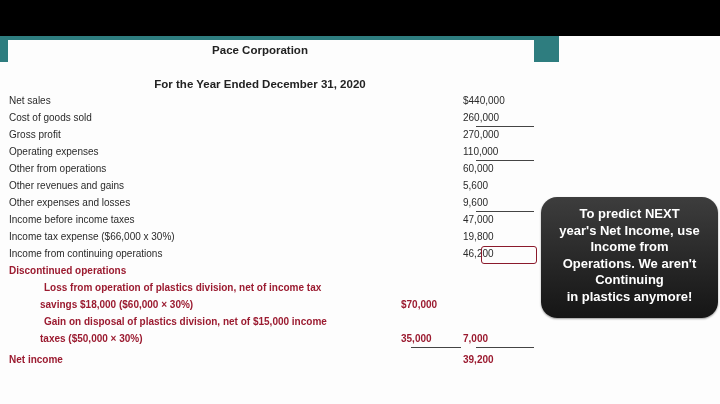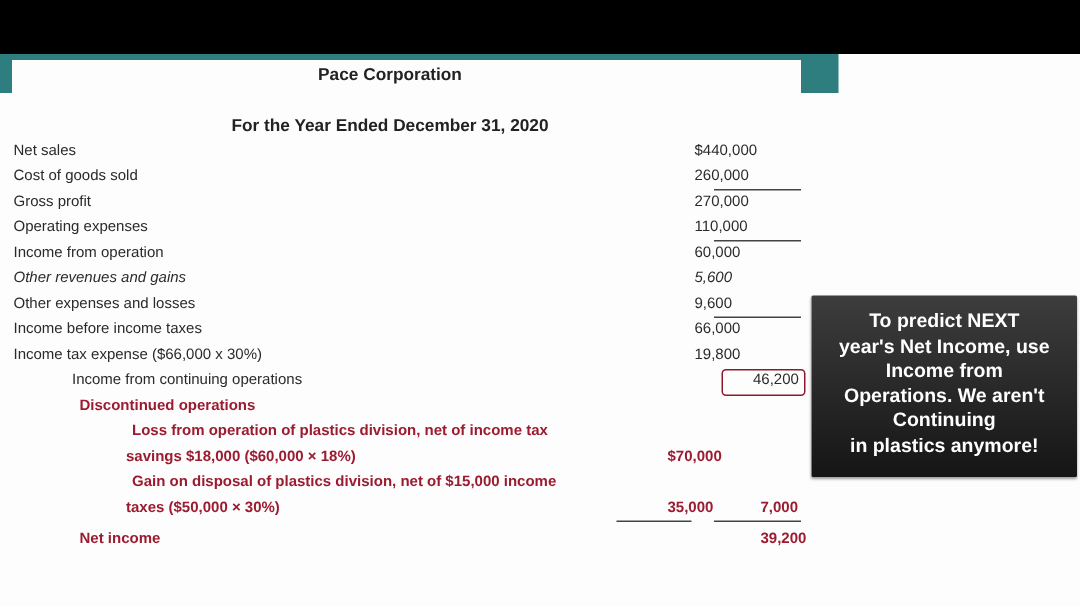--- a/index.html
+++ b/index.html
@@ -58,21 +58,21 @@
       height: 17px;
       font-size: 10px;
       color: #2a2a2a;
     }
     .row .label {
       position: absolute;
       left: 9px;
       top: 0;
       white-space: nowrap;
     }
-    .row.red { color: #9b1b30; font-weight: bold; margin-left: 44px; }
+    .row.red { color: #9b1b30; font-weight: bold; }
     .row.indent1 .label { left: 24px; padding-left: 20px; }
     .row.indent2 .label { left: 40px; }
     .amt {
       position: absolute;
       top: 0;
       white-space: nowrap;
     }
     .col1 { right: 79px; width: 60px; } 
     .col2 { right: 7px; width: 70px; }  
     .ul {
@@ -84,21 +84,21 @@
       position: absolute;
       left: 481px; top: 206px;
       width: 54px; height: 16px;
       border: 1.5px solid #8b1a2c;
       border-radius: 3px;
     }
     .tooltip {
       position: absolute;
       left: 541px; top: 197px;
       width: 177px; height: 121px;
-      border-radius: 1px;
+      border-radius: 16px;
       background: linear-gradient(#3d3d3d, #151515);
       color: #fff;
       font-weight: bold;
       font-size: 13px;
       line-height: 16.5px;
       text-align: center;
       box-sizing: border-box;
       padding: 9px 4px 0 4px;
       box-shadow: 0 1px 2px rgba(0,0,0,0.4);
     }
@@ -129,54 +129,54 @@
   <div class="row" style="top:89px;">
     <span class="label">Gross profit</span>
     <span class="amt col2">270,000</span>
   </div>
   <div class="row" style="top:106px;">
     <span class="label">Operating expenses</span>
     <span class="amt col2">110,000</span>
   </div>
   <div class="ul" style="left:476px; top:120px; width:58px;"></div>
   <div class="row" style="top:123px;">
-    <span class="label">Income from operation</span>
+    <span class="label">Other from operations</span>
     <span class="amt col2">60,000</span>
   </div>
-  <div class="row" style="top:140px;font-style:italic;">
+  <div class="row" style="top:140px;">
     <span class="label">Other revenues and gains</span>
     <span class="amt col2">5,600</span>
   </div>
   <div class="row" style="top:157px;">
     <span class="label">Other expenses and losses</span>
     <span class="amt col2">9,600</span>
   </div>
   <div class="ul" style="left:476px; top:171px; width:58px;"></div>
   <div class="row" style="top:174px;">
     <span class="label">Income before income taxes</span>
-    <span class="amt col2">66,000</span>
+    <span class="amt col2">47,000</span>
   </div>
   <div class="row" style="top:191px;">
     <span class="label">Income tax expense ($66,000 x 30%)</span>
     <span class="amt col2">19,800</span>
   </div>
-  <div class="row" style="top:208px;margin-left:39px;">
+  <div class="row" style="top:208px;">
     <span class="label">Income from continuing operations</span>
     <span class="amt col2">46,200</span>
   </div>
   <div class="red-box"></div>
 
   <div class="row red" style="top:225px;">
     <span class="label">Discontinued operations</span>
   </div>
   <div class="row red indent1" style="top:242px;">
     <span class="label">Loss from operation of plastics division, net of income tax</span>
   </div>
   <div class="row red indent2" style="top:259px;">
-    <span class="label">savings $18,000 ($60,000 × 18%)</span>
+    <span class="label">savings $18,000 ($60,000 × 30%)</span>
     <span class="amt col1">$70,000</span>
   </div>
   <div class="row red indent1" style="top:276px;">
     <span class="label">Gain on disposal of plastics division, net of $15,000 income</span>
   </div>
   <div class="row red indent2" style="top:293px;">
     <span class="label">taxes ($50,000 × 30%)</span>
     <span class="amt col1">35,000</span>
     <span class="amt col2">7,000</span>
   </div>

